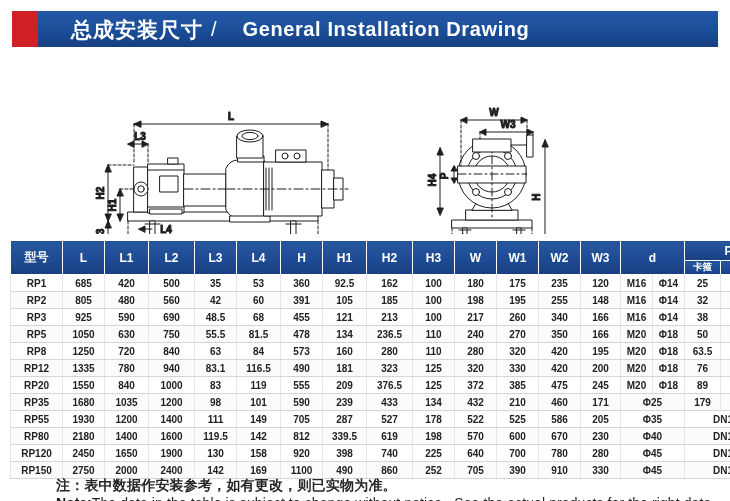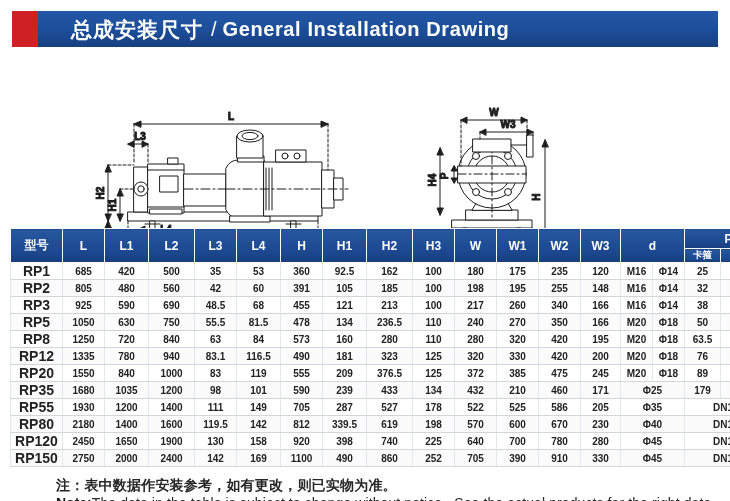--- a/index.html
+++ b/index.html
@@ -54,39 +54,40 @@
     margin: 0 6px 0 8px;
     line-height: 1;
   }
   .banner-title-en {
     color: #ffffff;
     font-size: 20px;
     font-weight: bold;
     letter-spacing: 0.6px;
     line-height: 1;
     white-space: nowrap;
+    margin-left: 20px;
   }
 
   
   .drawings {
     position: absolute;
     left: 0;
     top: 52px;
     width: 730px;
     height: 182px;
   }
   .drawing-svg {
     display: block;
   }
 
   
   .table-wrap {
     position: absolute;
     left: 10px;
-    top: 228px;
+    top: 240px;
     width: 712px;
   }
   table.spec {
     border-collapse: collapse;
     width: 712px;
     table-layout: fixed;
   }
   table.spec th, table.spec td {
     text-align: center;
     vertical-align: middle;
@@ -116,21 +117,21 @@
     border-bottom: 1px solid #d2d6dc;
     border-left: 1px solid #e3e6ea;
     border-right: 1px solid #e3e6ea;
     color: #222222;
     font-weight: bold;
     font-size: 10px;
     background: #ffffff;
   }
   table.spec tbody tr:nth-child(odd) td { background: #ffffff; }
   table.spec tbody tr:nth-child(even) td { background: #fbfbfc; }
-  table.spec tbody td.model { font-size: 14px; }
+  table.spec tbody td.model { font-size: 10px; }
 
   
   .footnote {
     position: absolute;
     left: 16px;
     top: 477px;
     width: 710px;
     display: flex;
     align-items: baseline;
     font-size: 14px;

